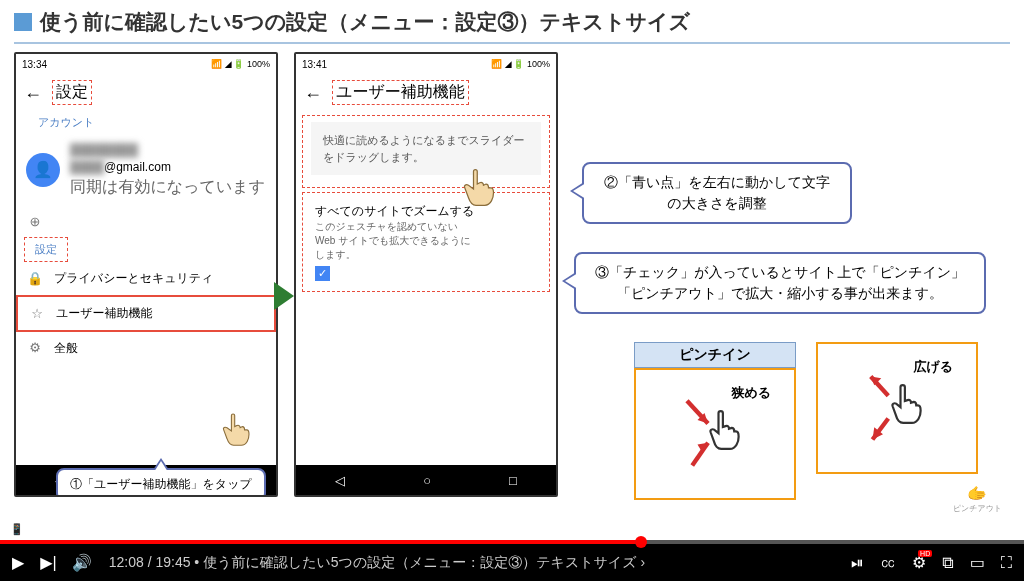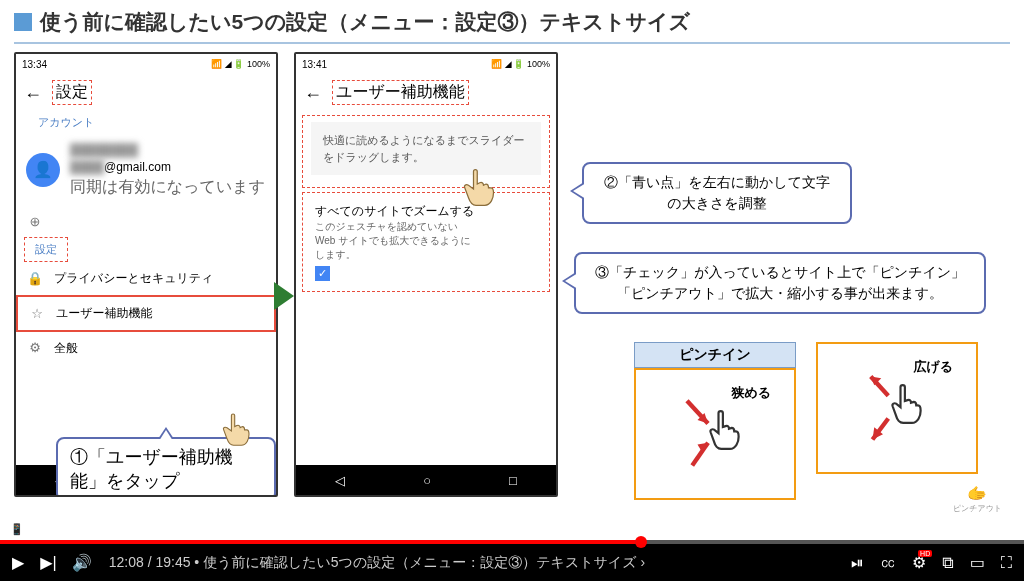--- a/index.html
+++ b/index.html
@@ -35,21 +35,21 @@
 .zoom-section { padding: 10px 12px; display: flex; justify-content: space-between; align-items: flex-start; flex-direction: column; }
 .checkbox { width: 15px; height: 15px; background: #4285f4; color: #fff; font-size: 11px; text-align: center; line-height: 15px; flex-shrink: 0; margin-top: 4px; }
 .navbar { position: absolute; bottom: 0; width: 100%; height: 30px; background: #000; display: flex; justify-content: space-around; align-items: center; color: #fff; font-size: 13px; }
 .triangle-right { position: absolute; left: 260px; top: 230px; width: 0; height: 0; border-left: 20px solid #2e7d32; border-top: 14px solid transparent; border-bottom: 14px solid transparent; }
 .right-side { flex: 1; position: relative; }
 .callout { background: #fff; border: 2px solid #5b6bb0; border-radius: 8px; padding: 8px 14px; font-size: 14px; position: absolute; text-align: center; line-height: 1.5; }
 .callout::before { content: ""; position: absolute; left: -14px; top: 18px; border-right: 14px solid #5b6bb0; border-top: 9px solid transparent; border-bottom: 9px solid transparent; }
 .callout::after { content: ""; position: absolute; left: -11px; top: 19px; border-right: 13px solid #fff; border-top: 8px solid transparent; border-bottom: 8px solid transparent; }
 .callout1 { top: 110px; left: 8px; width: 270px; }
 .callout2 { top: 200px; left: 0; width: 412px; }
-.callout-bottom { position: absolute; left: 40px; bottom: -6px; background: #fff; border: 2px solid #5b6bb0; border-radius: 8px; padding: 6px 12px; font-size: 18px; z-index: 20; text-align: left; }
+.callout-bottom { position: absolute; left: 40px; bottom: -6px; background: #fff; border: 2px solid #5b6bb0; border-radius: 8px; padding: 6px 12px; font-size: 12px; z-index: 20; text-align: center; }
 .callout-bottom::before { content: ""; position: absolute; top: -12px; left: 50%; margin-left: -8px; border-bottom: 12px solid #5b6bb0; border-left: 8px solid transparent; border-right: 8px solid transparent; }
 .callout-bottom::after { content: ""; position: absolute; top: -9px; left: 50%; margin-left: -7px; border-bottom: 11px solid #fff; border-left: 7px solid transparent; border-right: 7px solid transparent; }
 .pinch-row { position: absolute; top: 290px; left: 60px; display: flex; gap: 20px; }
 .pinch-box { width: 162px; }
 .pinch-label { background: #d4e3f4; border: 1px solid #7a9cc6; text-align: center; padding: 3px; font-size: 14px; font-weight: bold; }
 .pinch-img { border: 2px solid #f39c12; height: 132px; display: flex; align-items: center; justify-content: center; position: relative; background: #fff; }
 .pinch-text { position: absolute; top: 14px; right: 23px; font-size: 13px; font-weight: bold; }
 .hand-svg { width: 70px; height: 90px; }
 .pointer-hand { position: absolute; z-index: 30; }
 .logo-corner { position: absolute; bottom: 8px; right: 8px; font-size: 8px; color: #999; text-align: center; }

